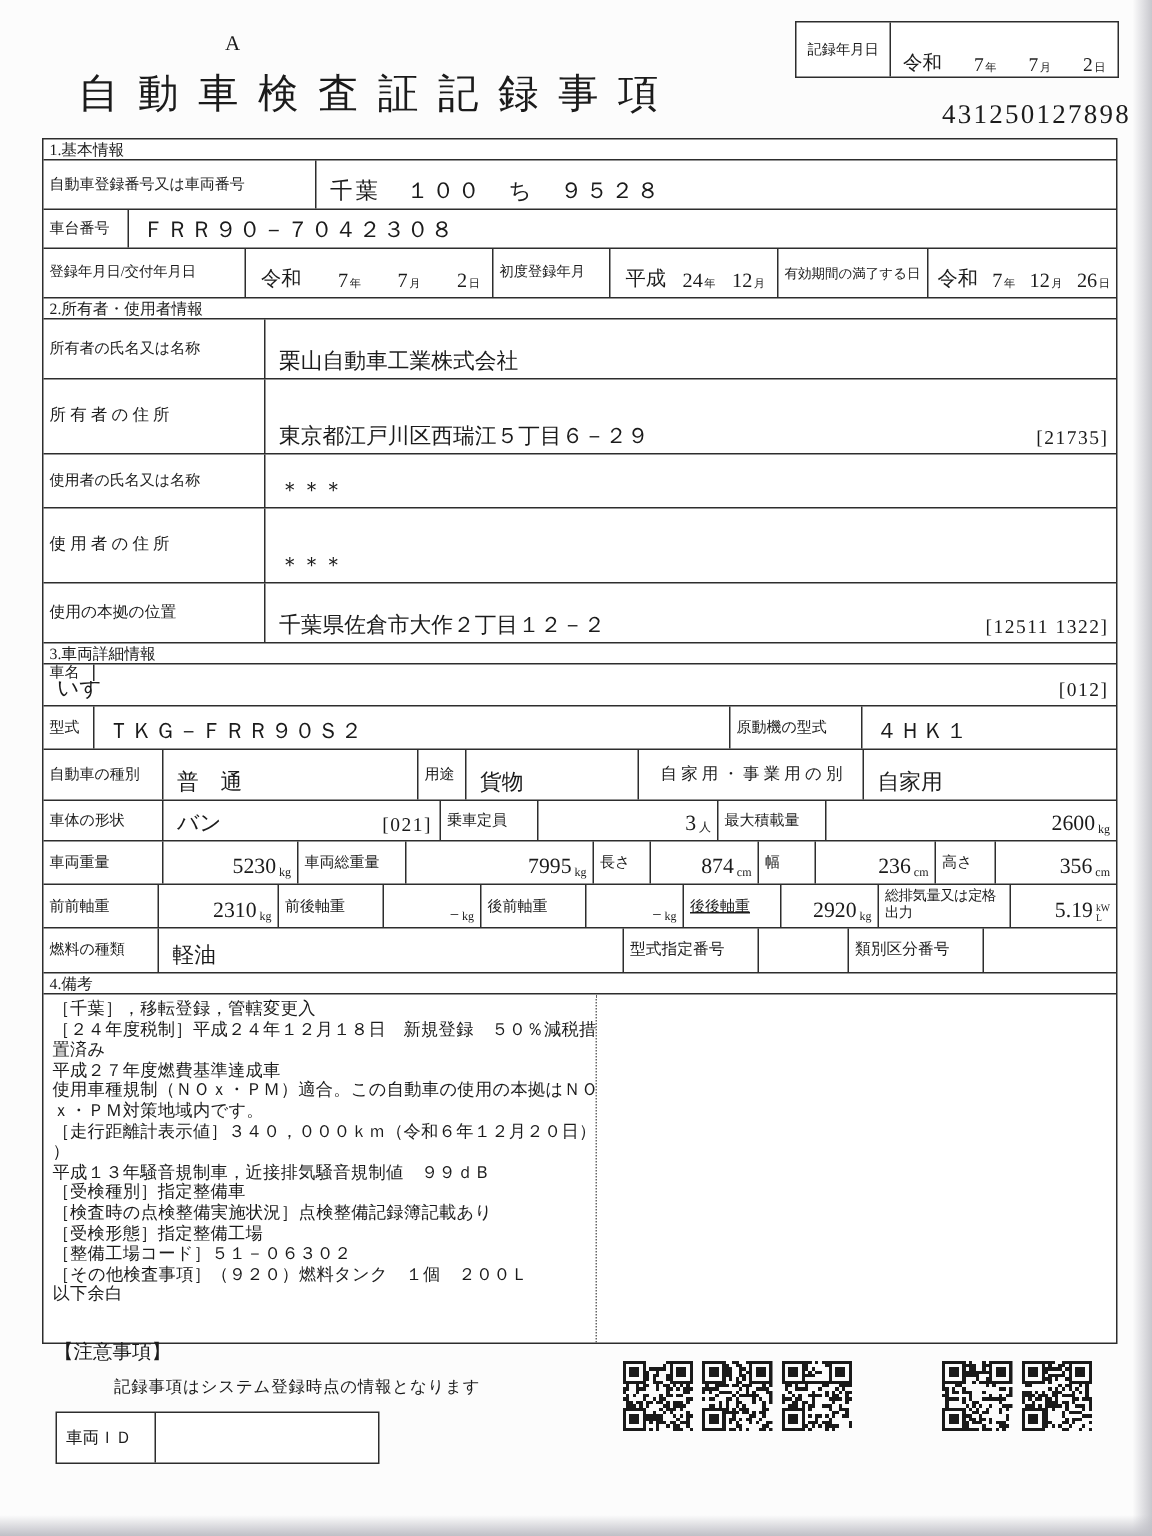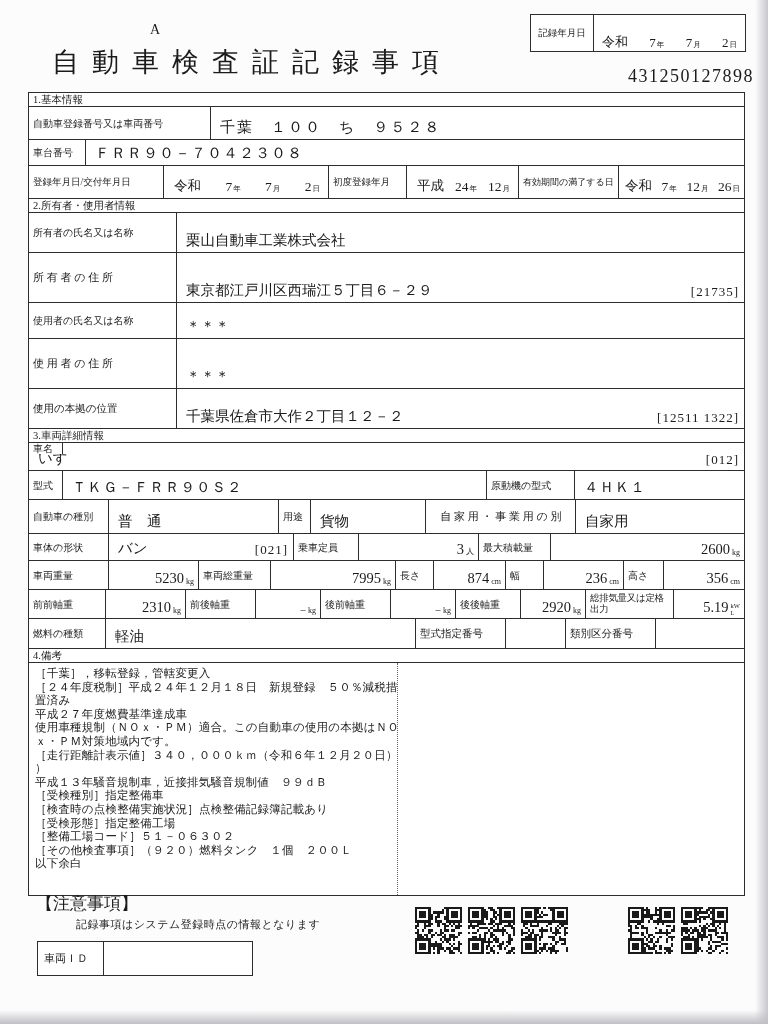--- a/index.html
+++ b/index.html
@@ -47,21 +47,21 @@
     padding:0 8px 3px 10px;font-size:13.5px;box-sizing:border-box;flex-shrink:0;white-space:nowrap;}
   .date .dunit{font-size:7.5px;margin-left:1px;}
   
   .remarks{position:relative;height:232px;box-sizing:border-box;}
   .remarks-divider{position:absolute;left:368px;top:0;bottom:0;border-left:1px dotted #666;}
   .remarks-text{position:absolute;left:6px;top:4px;width:360px;font-size:11.5px;
     line-height:13.6px;letter-spacing:0.2px;}
   .rline{white-space:nowrap;}
 
   
-  .notice-head{position:absolute;left:36px;top:892px;font-size:17px;}
+  .notice-head{position:absolute;left:36px;top:892px;font-size:13px;}
   .notice-text{position:absolute;left:50px;top:917px;font-size:11px;letter-spacing:0.5px;margin-left:26px;}
   .vid-box{position:absolute;left:37px;top:941px;width:216px;height:35px;border:1px solid #2d2d2d;
     display:flex;box-sizing:border-box;background:#fff;}
   .vid-box .lblc{width:66px;border-right:1px solid #2d2d2d;display:flex;align-items:center;
     padding-left:6px;font-size:11px;box-sizing:border-box;}
   .vid-box .valc{flex:1;display:flex;align-items:flex-end;padding:0 0 3px 8px;font-size:13px;
     letter-spacing:1.5px;}
   .qr-group{position:absolute;top:907px;display:flex;gap:6px;}
   .qr-group.g1{left:415px;}
   .qr-group.g2{left:628px;}
@@ -237,21 +237,21 @@
       <div class="lbl" style="width:70px;">前後軸重</div>
       <div class="cell num divR" style="width:65px;">
         <span style="font-size:11px;">−</span>
           <span class="unit">kg</span>
       </div>
       <div class="lbl" style="width:70px;">後前軸重</div>
       <div class="cell num divR" style="width:65px;">
         <span style="font-size:11px;">−</span>
           <span class="unit">kg</span>
       </div>
-      <div class="lbl" style="width:65px;">後後軸重</div>
+      <div class="lbl" style="width:65px;text-decoration:underline;">後後軸重</div>
       <div class="cell num divR" style="width:65px;">
         <span>2920</span>
           <span class="unit">kg</span>
       </div>
       <div class="lbl" style="width:88px;font-size:9.5px;letter-spacing:-0.3px;">総排気量又は定格出力</div>
       <div class="cell num grow">
         <span>5.19</span>
         <span class="unit-stack">
           <span>kW</span>
           <span>L</span>

